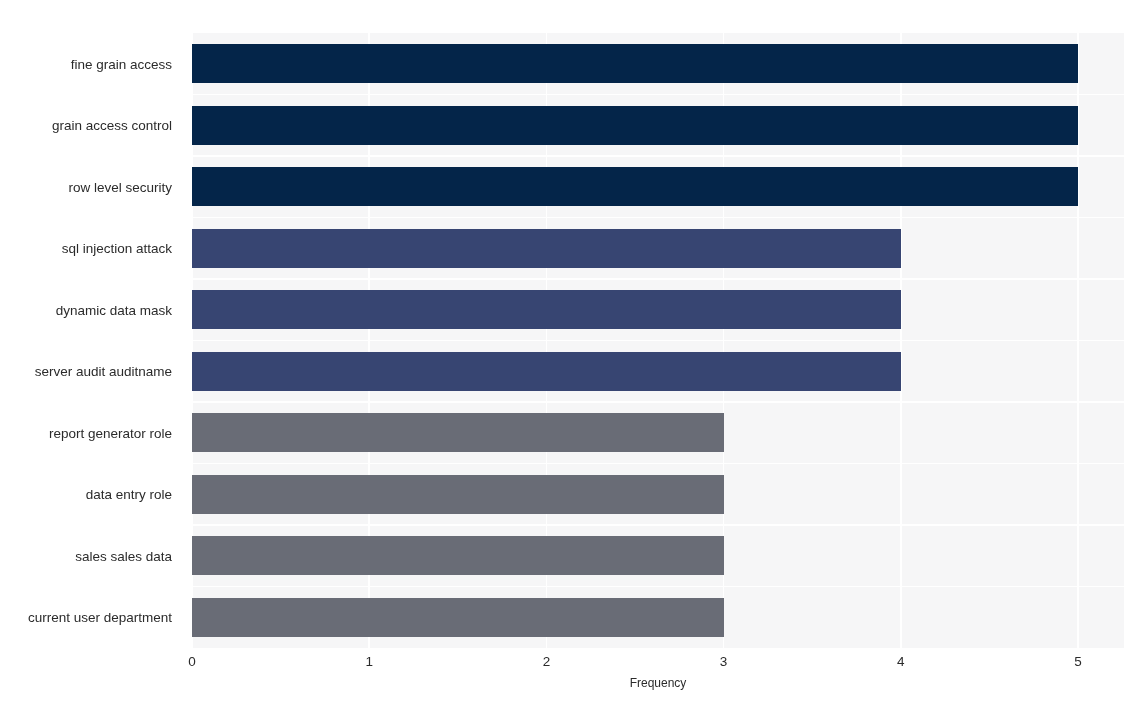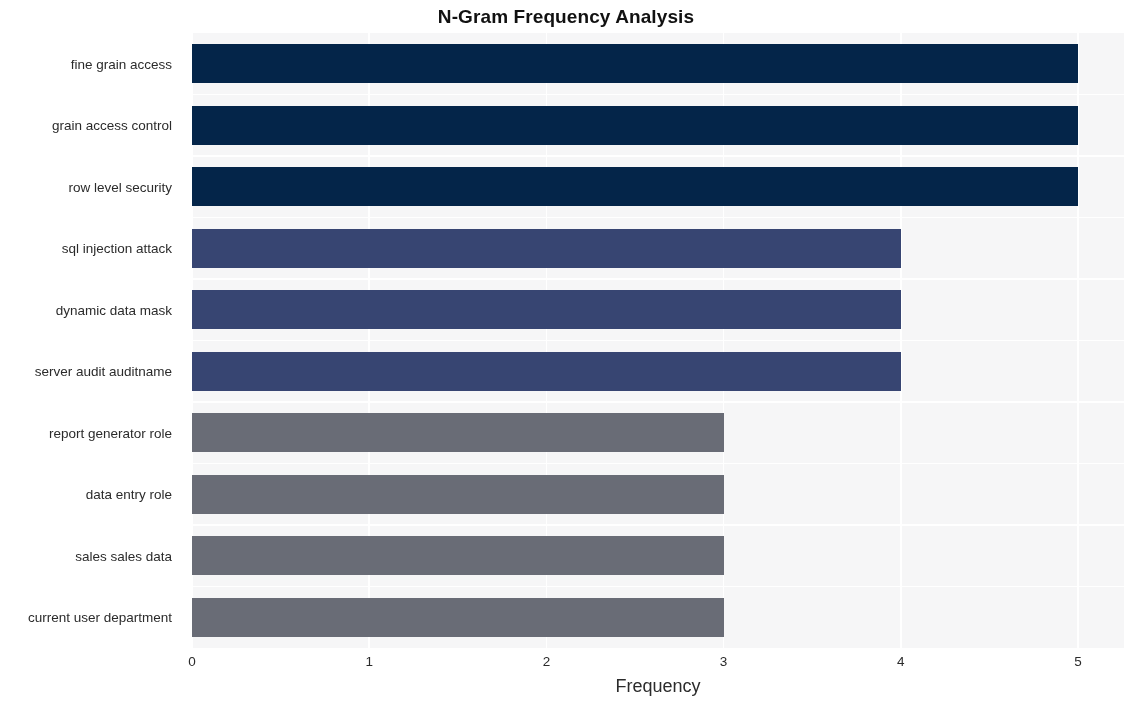--- a/index.html
+++ b/index.html
@@ -102,30 +102,29 @@
     color: #2b2b2b;
     transform: translateX(-50%);
     white-space: nowrap;
   }
   #x-axis-title {
     position: absolute;
     left: 192px;
     top: 28px;
     width: 932px;
     text-align: center;
-    font-size: 18px;
+    font-size: 12px;
     color: #2b2b2b;
   }
 </style>
 </head>
 <body>
 
 <div id="chart-root">
 
-  <div id="chart-title">N-Gram Frequency Analysis</div>
 
   <div id="plot-area">
     <div id="gridlines-v">
         <div class="gridline-v" style="left: -0.75px; background: rgb(255, 255, 255);"></div>
         <div class="gridline-v" style="left: 176.45px; background: rgb(255, 255, 255);"></div>
         <div class="gridline-v" style="left: 353.65px; background: rgb(255, 255, 255);"></div>
         <div class="gridline-v" style="left: 530.85px; background: rgb(255, 255, 255);"></div>
         <div class="gridline-v" style="left: 708.05px; background: rgb(255, 255, 255);"></div>
         <div class="gridline-v" style="left: 885.25px; background: rgb(255, 255, 255);"></div>
       </div>

